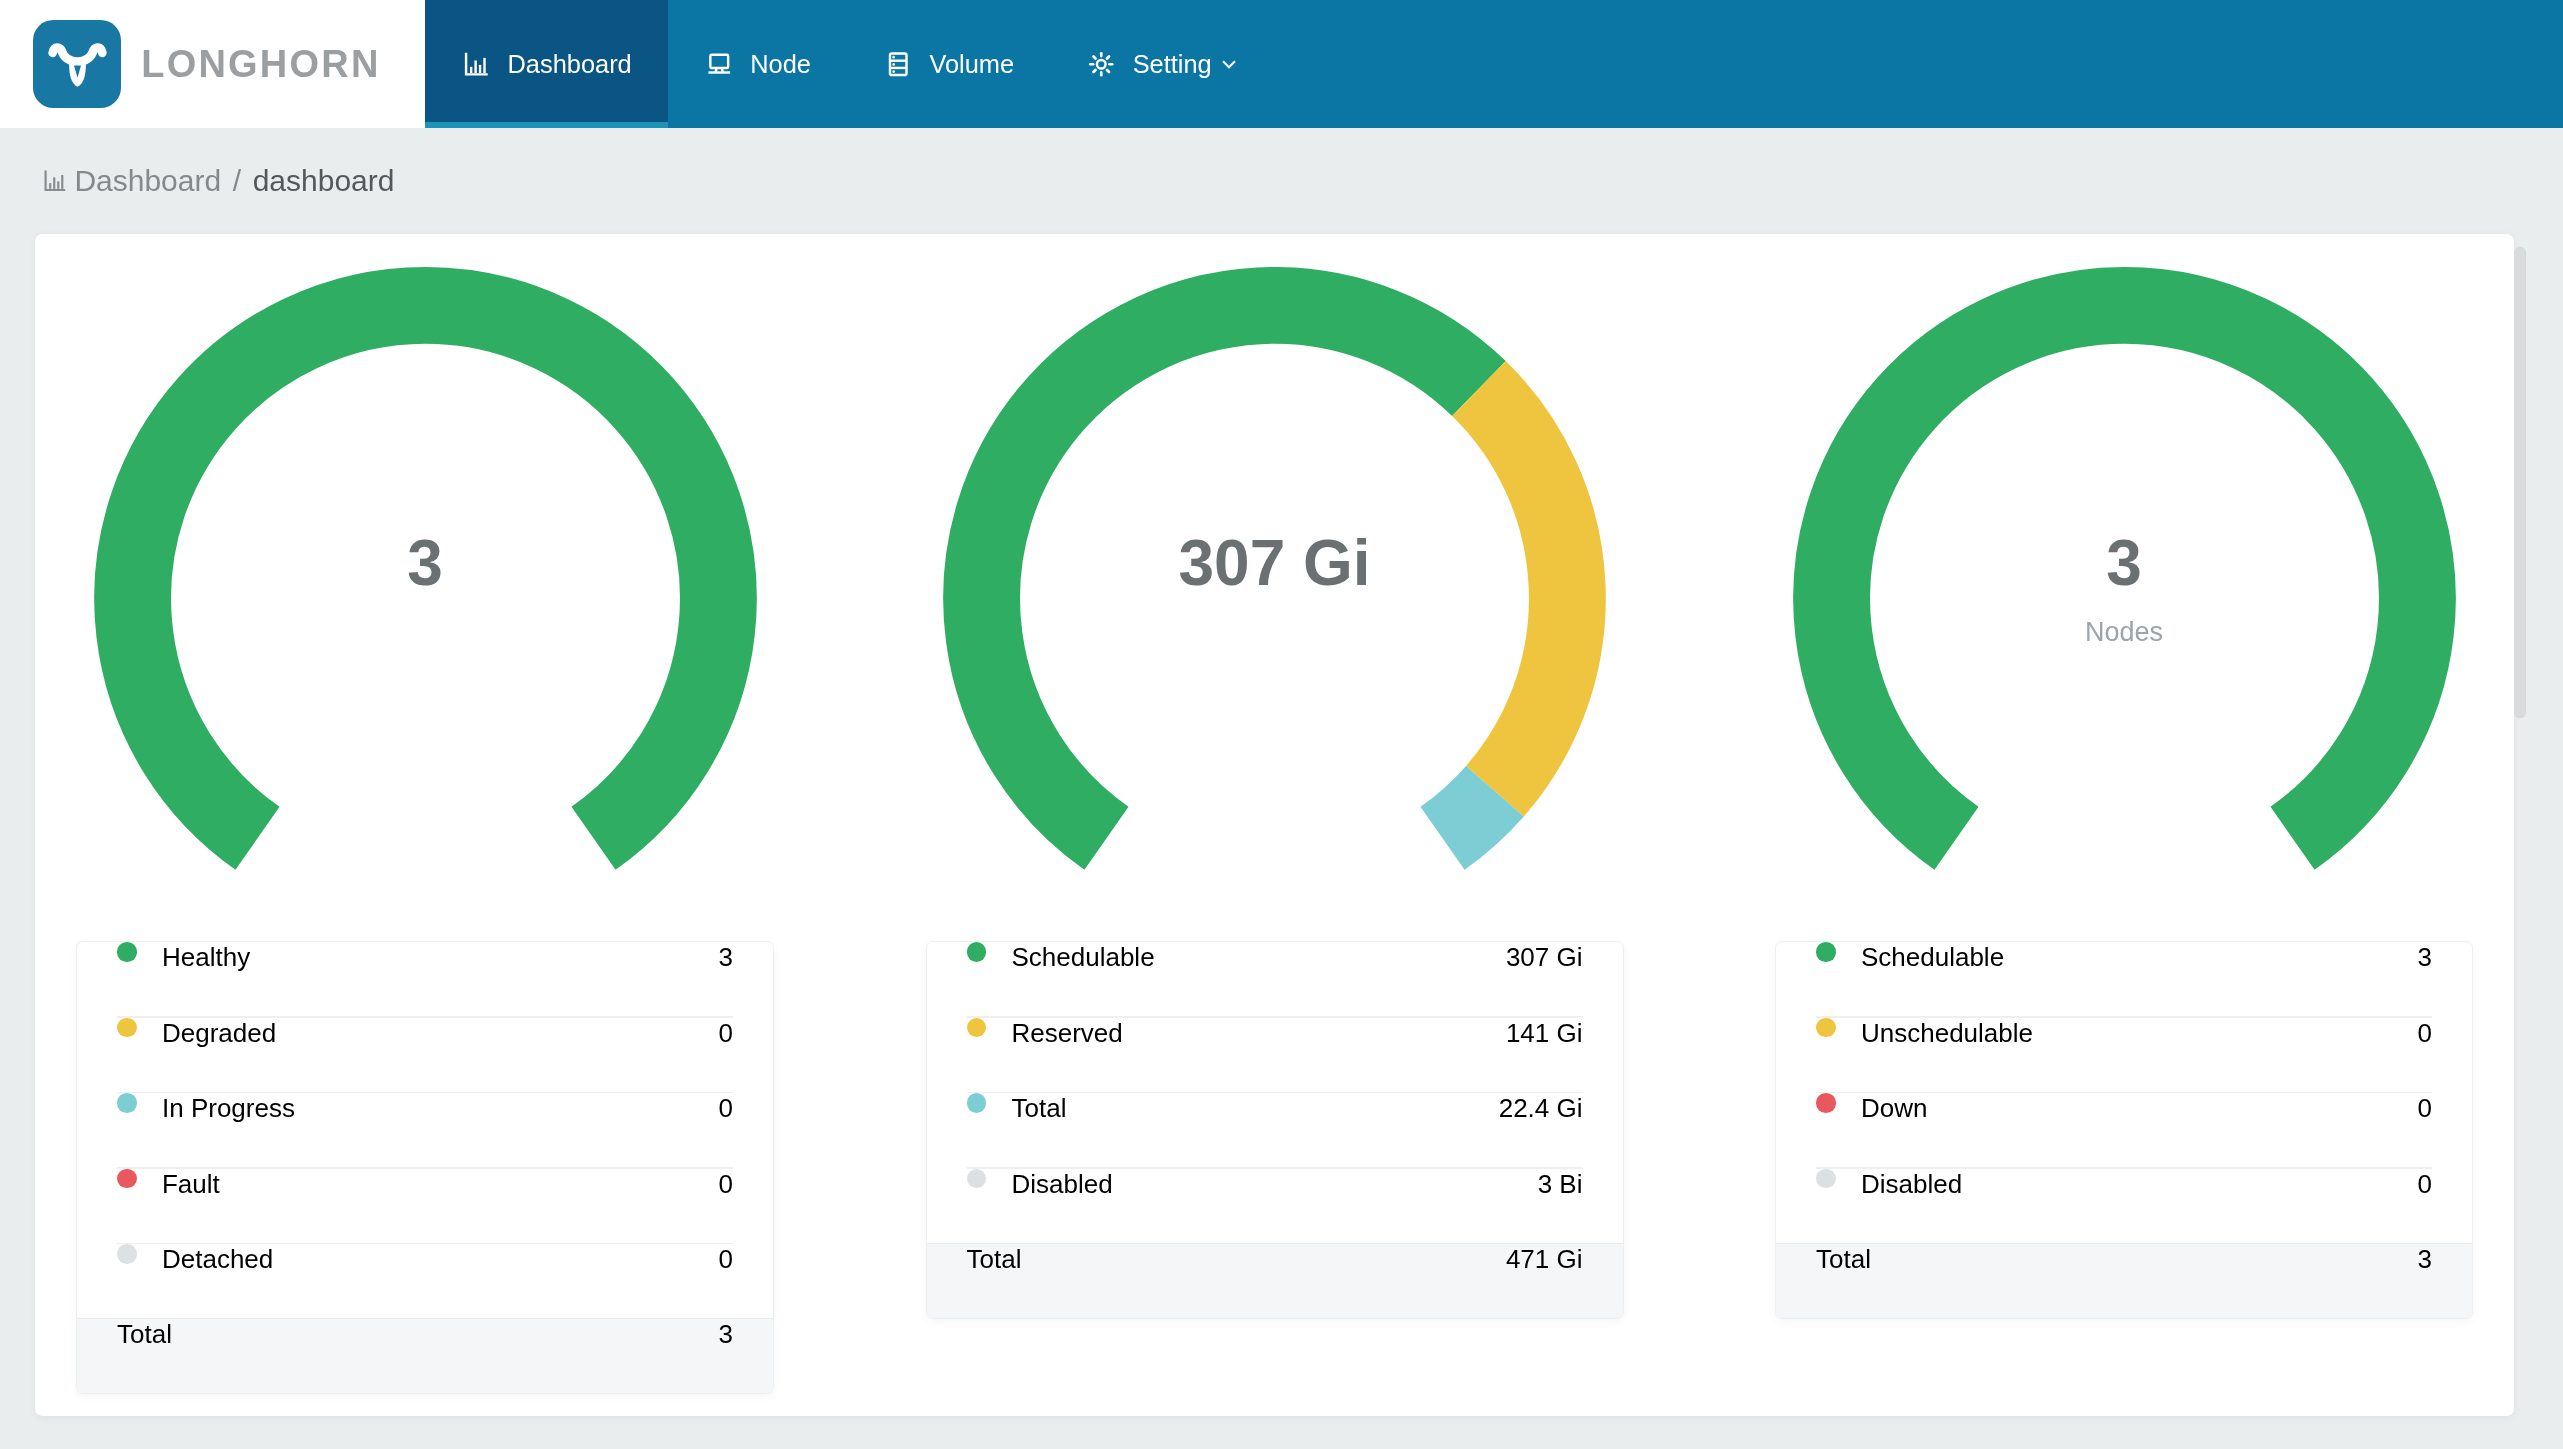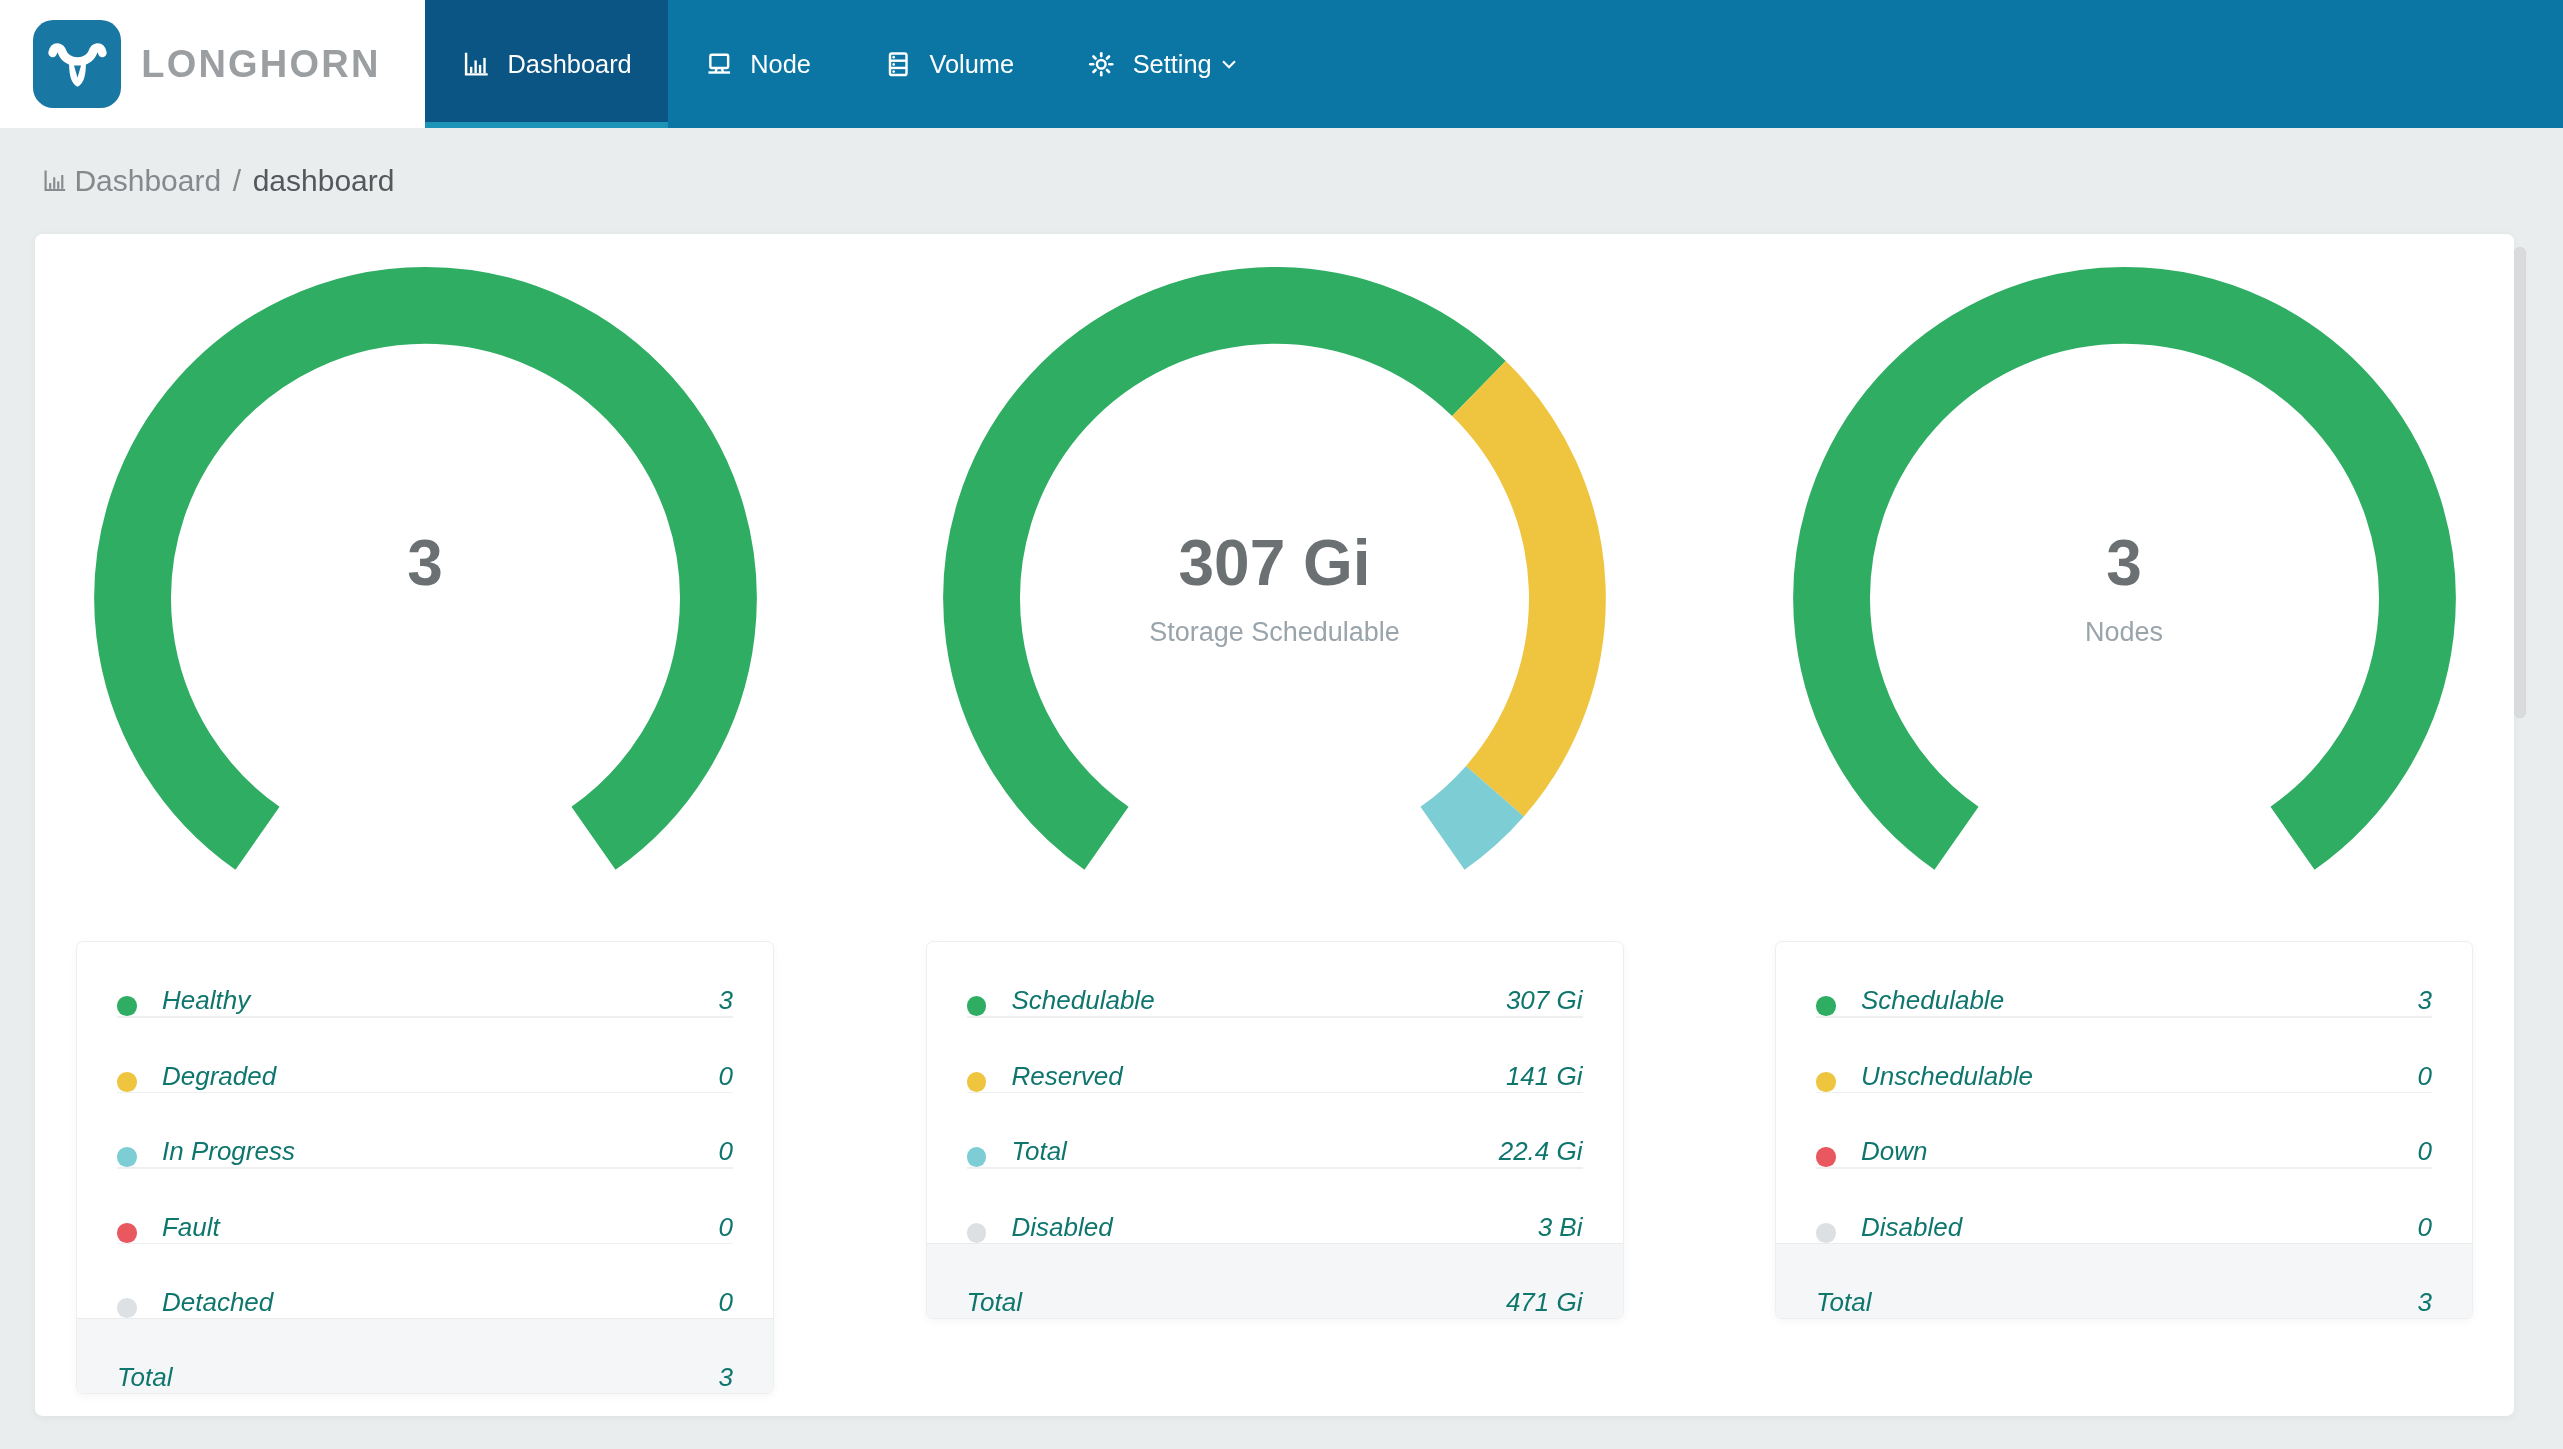--- a/index.html
+++ b/index.html
@@ -85,23 +85,23 @@
     font-size:27px; color:#9aa4ab; margin-top:20.3px;
   }
 
   .ltable {
     margin-top:65px; background:#ffffff;
     border:1.5px solid #eceff0; border-radius:7.3px;
     box-shadow:0 2.9px 8.7px rgba(0,0,0,.04);
     overflow:hidden;
   }
   .lrow {
-    display:flex; align-items:flex-end;
+    display:flex; align-items:flex-start;
     height:74px; padding:0 40px;
-    font-size:26px; color:#0f766e;font-style:italic;
+    font-size:26px; color:#000000;
   }
   .lrow .dot {
     width:19.6px; height:19.6px; border-radius:50%;
     margin-right:25.4px; flex:none;
   }
   .lrow .llabel { flex:1; }
   .lrow .lvalue { text-align:right; }
   .ldivider { height:1.5px; background:#edeff0; margin:0 40px; }
   .lrow.total {
     background:#f5f6f7; border-top:1.5px solid #e9ecec; height:75px;
@@ -255,21 +255,20 @@
       </section>
       <section class="panel">
         <div class="gauge-wrap">
           <svg viewBox="0 0 920 840" width="667" height="609">
             <path d="M 228.28 787.94 A 404 404 0 1 1 741.98 167.69" fill="none" stroke="#2ead63" stroke-width="106"></path>
             <path d="M 741.98 167.69 A 404 404 0 0 1 764.02 723.06" fill="none" stroke="#efc53f" stroke-width="106"></path>
             <path d="M 764.02 723.06 A 404 404 0 0 1 691.72 787.94" fill="none" stroke="#7dcdd4" stroke-width="106"></path>
           </svg>
     <div class="gauge-center">
       <div class="gval">307 Gi</div>
-      <div class="glab">Storage Schedulable</div>
     </div>
         </div>
         <div class="ltable">
           <div class="lrow">
             <span class="dot" style="background:#2ead63"></span>
       <span class="llabel">Schedulable</span>
       <span class="lvalue">307 Gi</span>
           </div>
           <div class="ldivider"></div>
           <div class="lrow">

